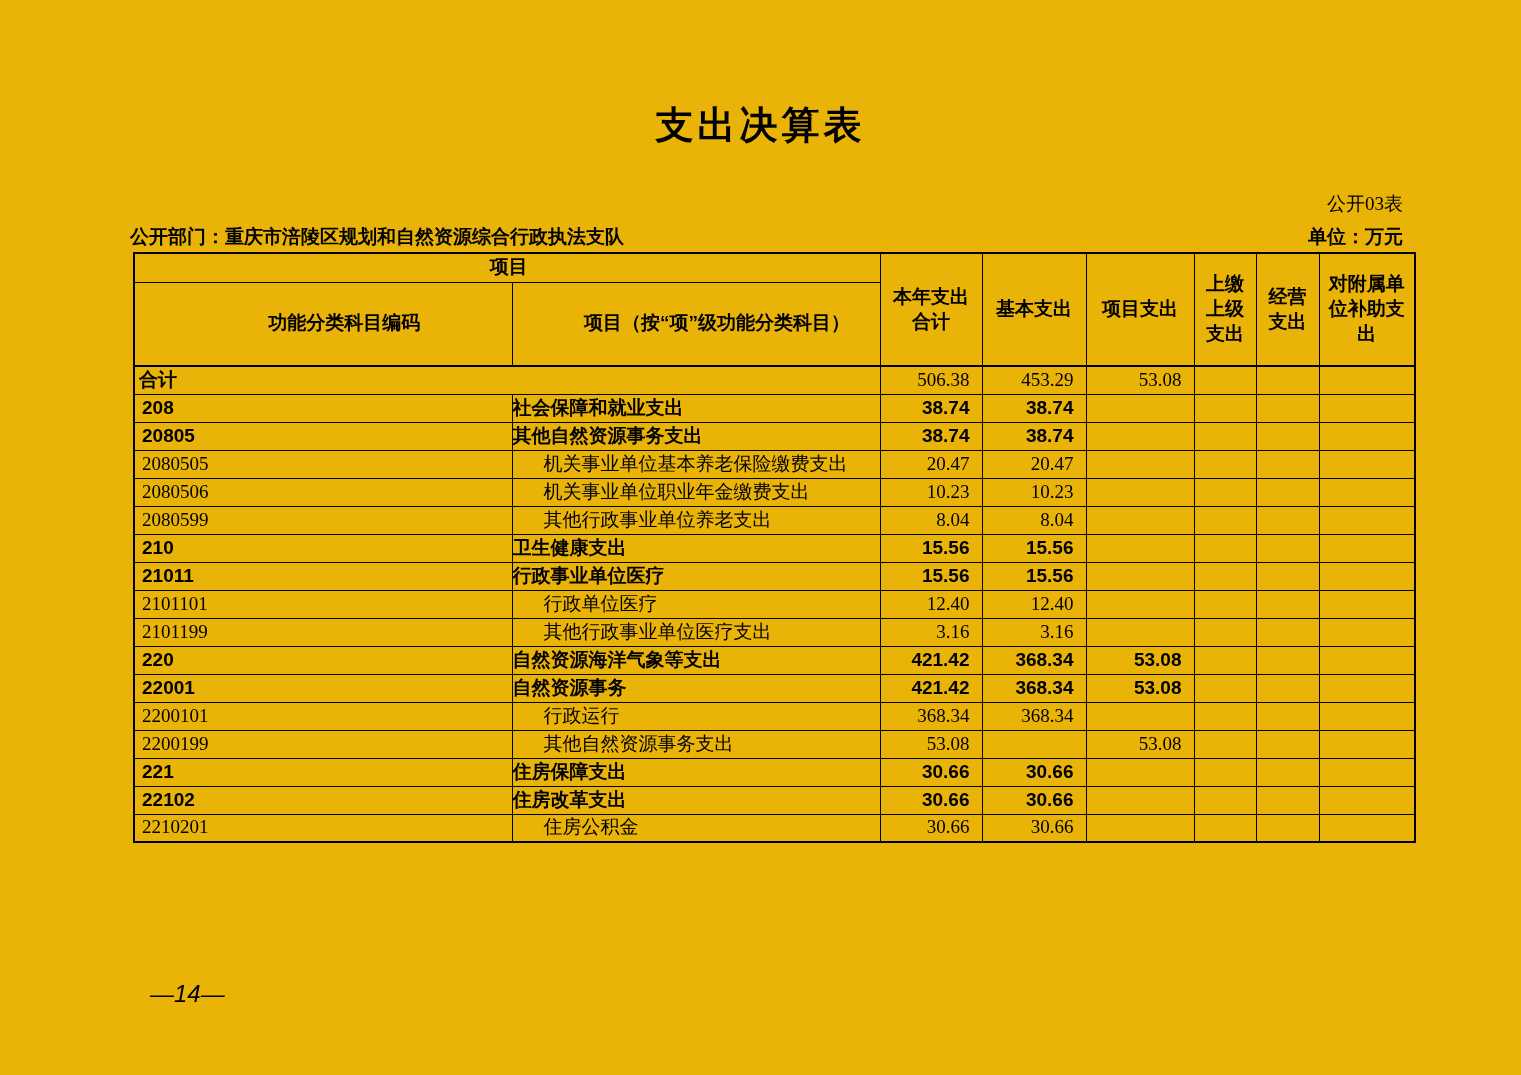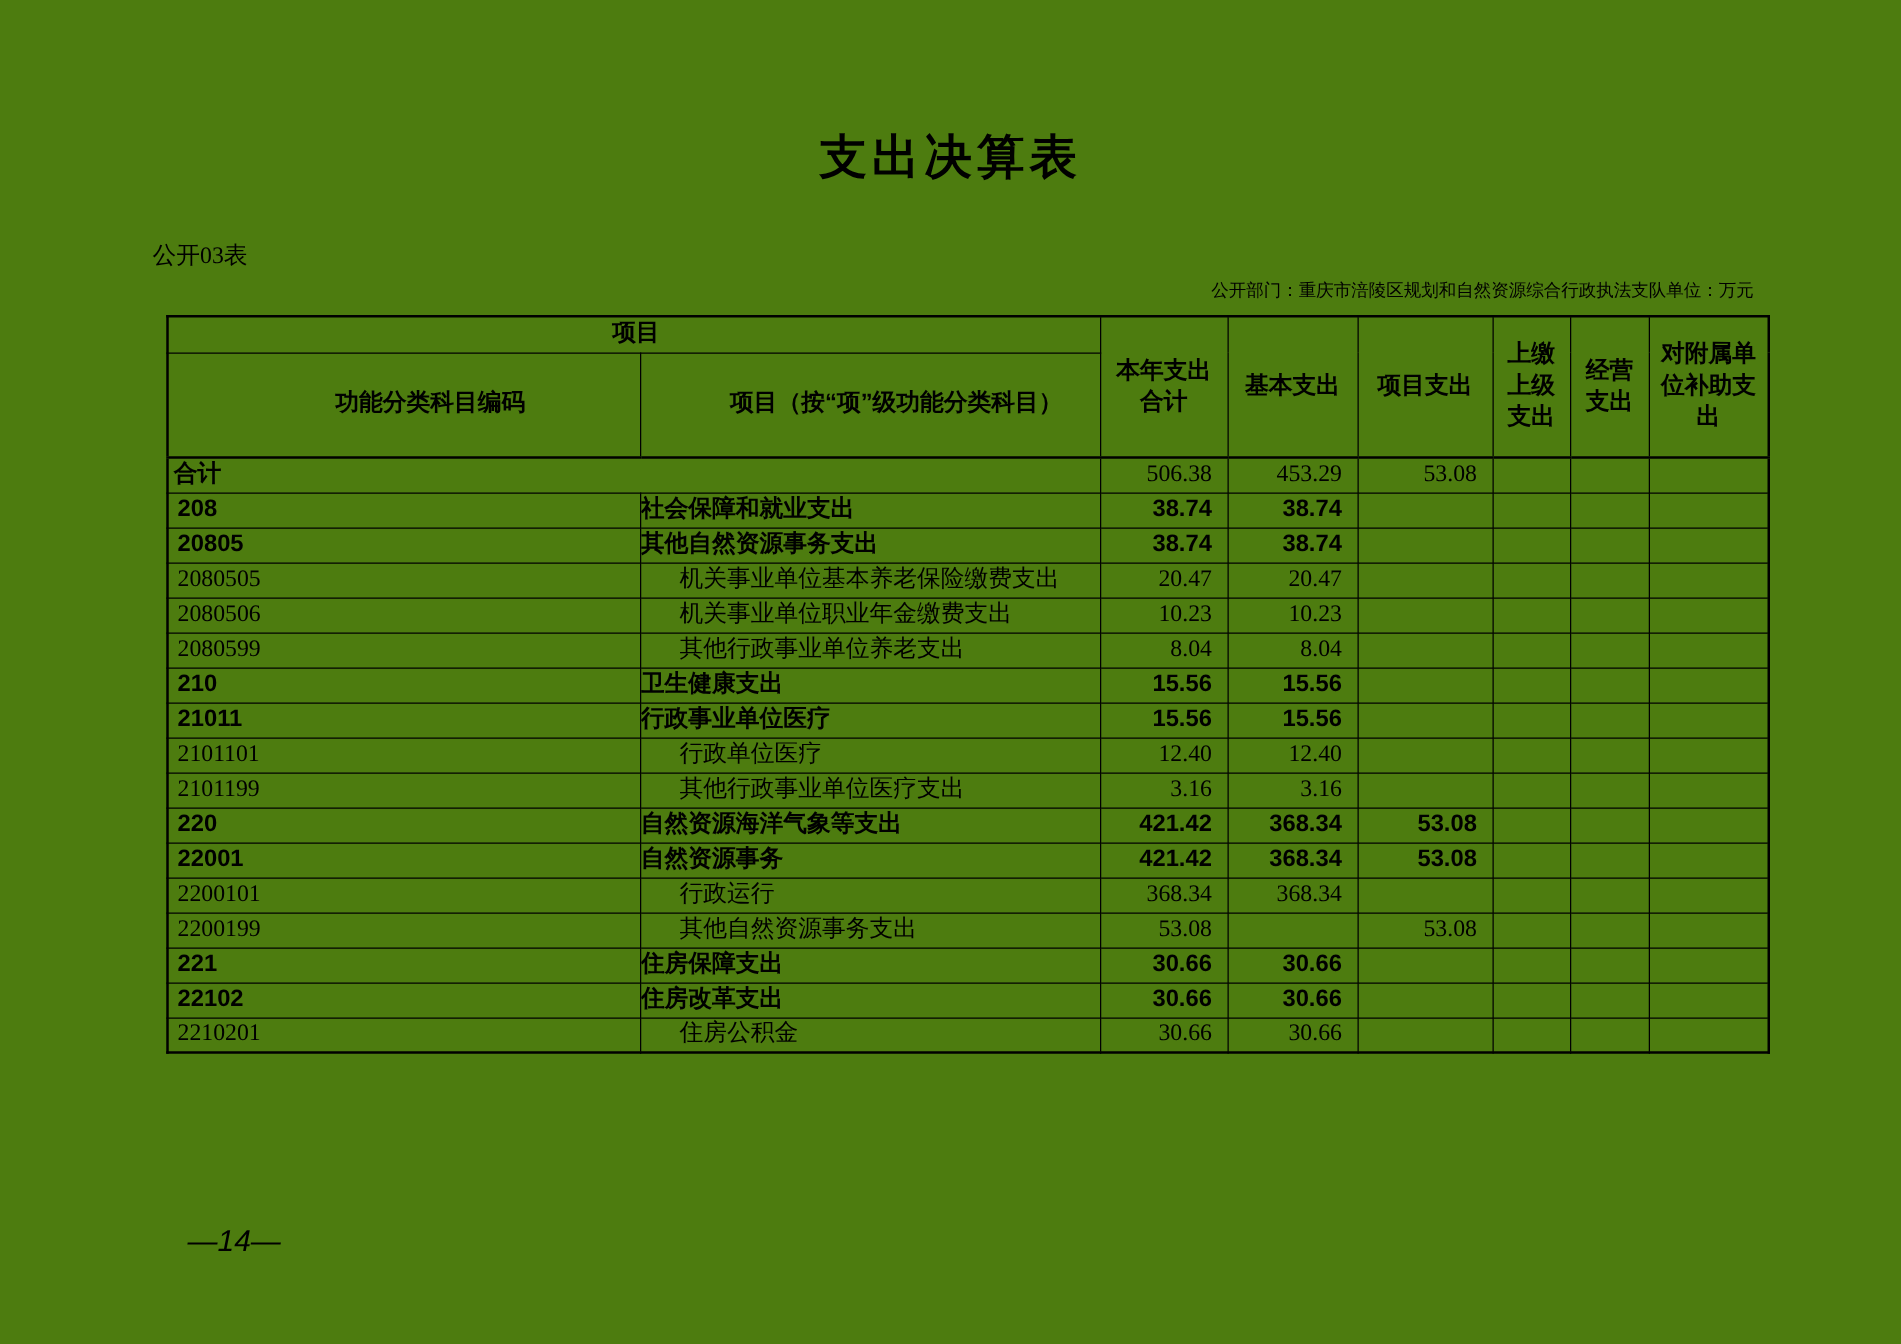--- a/index.html
+++ b/index.html
@@ -3,45 +3,47 @@
 <meta charset="utf-8">
 <style>
   * { margin: 0; padding: 0; box-sizing: border-box; }
   html, body { width: 1521px; height: 1075px; background: #ffffff; }
   body {
     position: relative;
     font-family: "Liberation Serif", serif;
     color: #000000;
     overflow: hidden;
   }
-  .page { position: absolute; inset: 0; background: #4d7c0f; }
+  .page { position: absolute; inset: 0; background: #eab308; }
 
   .title {
     position: absolute;
     top: 100px; left: 0; width: 100%;
     text-align: center;
     font-family: "Liberation Sans", "DejaVu Sans", sans-serif;
     font-weight: 700;
     font-size: 38px;
     letter-spacing: 4px;
   }
 
   .doc-label {
     position: absolute;
     top: 191px; left: 122px; width: 1281px;
+    text-align: right;
     font-size: 19px;
   }
 
   .meta-row {
     position: absolute;
     top: 224px; left: 122px; width: 1281px;
     display: flex;
-    justify-content: flex-end;
+    justify-content: space-between;
     align-items: flex-end;
-    font-size: 14px;
+    font-size: 19px;
+    font-weight: bold;
   }
   .meta-row .dept { padding-left: 8px; }
 
   table.fin-table {
     position: absolute;
     top: 252px; left: 122px;
     width: 1281px;
     border-collapse: collapse;
     table-layout: fixed;
     border: 2px solid #000;

